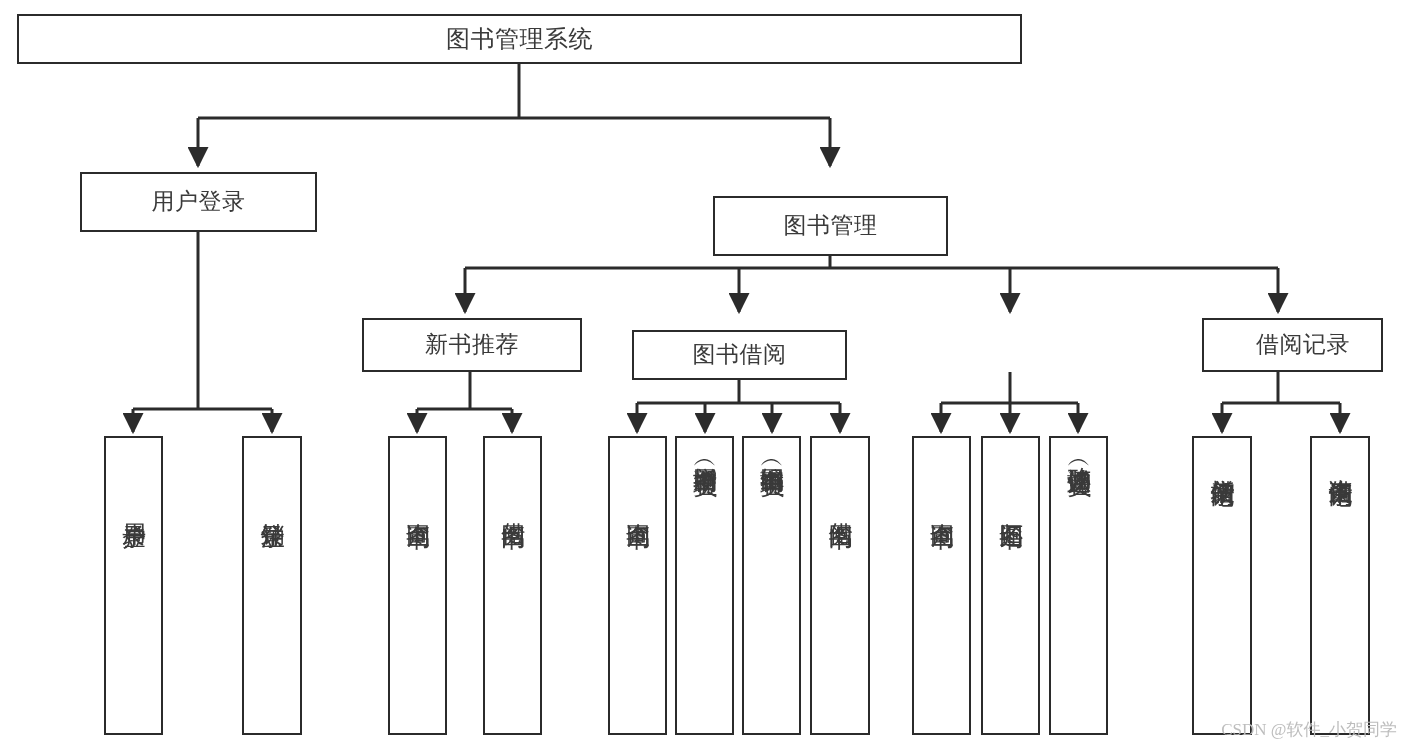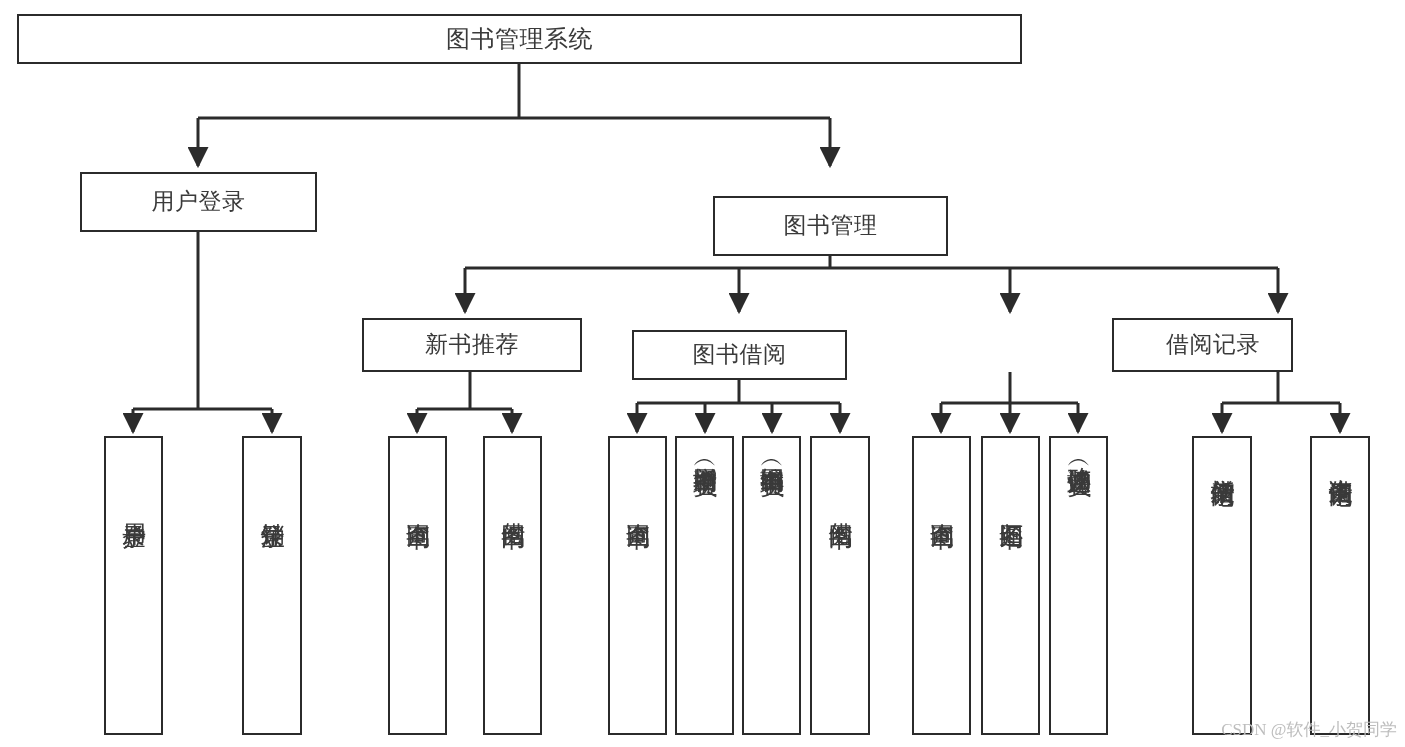--- a/index.html
+++ b/index.html
@@ -143,21 +143,21 @@
   <div class="node h" style="left:713px; top:172px; width:235px; height:60px;margin-top:24px;">
     <span class="lbl">图书管理</span>
   </div>
 
   <div class="node h" style="left:362px; top:318px; width:220px; height:54px;">
     <span class="lbl">新书推荐</span>
   </div>
   <div class="node h" style="left:632px; top:318px; width:215px; height:50px;margin-top:12px;">
     <span class="lbl">图书借阅</span>
   </div>
-  <div class="node h" style="left:1112px; top:318px; width:181px; height:54px;padding-left:21px;">
+  <div class="node h" style="left:1202px; top:318px; width:181px; height:54px;padding-left:21px;">
     <span class="lbl">借阅记录</span>
   </div>
 
   <div class="node v mid" style="left:104px; top:436px; width:59px; height:299px;">
     <span class="lbl">用户登录</span>
   </div>
   <div class="node v mid" style="left:242px; top:436px; width:60px; height:299px;">
     <span class="lbl">注销登录</span>
   </div>
 

